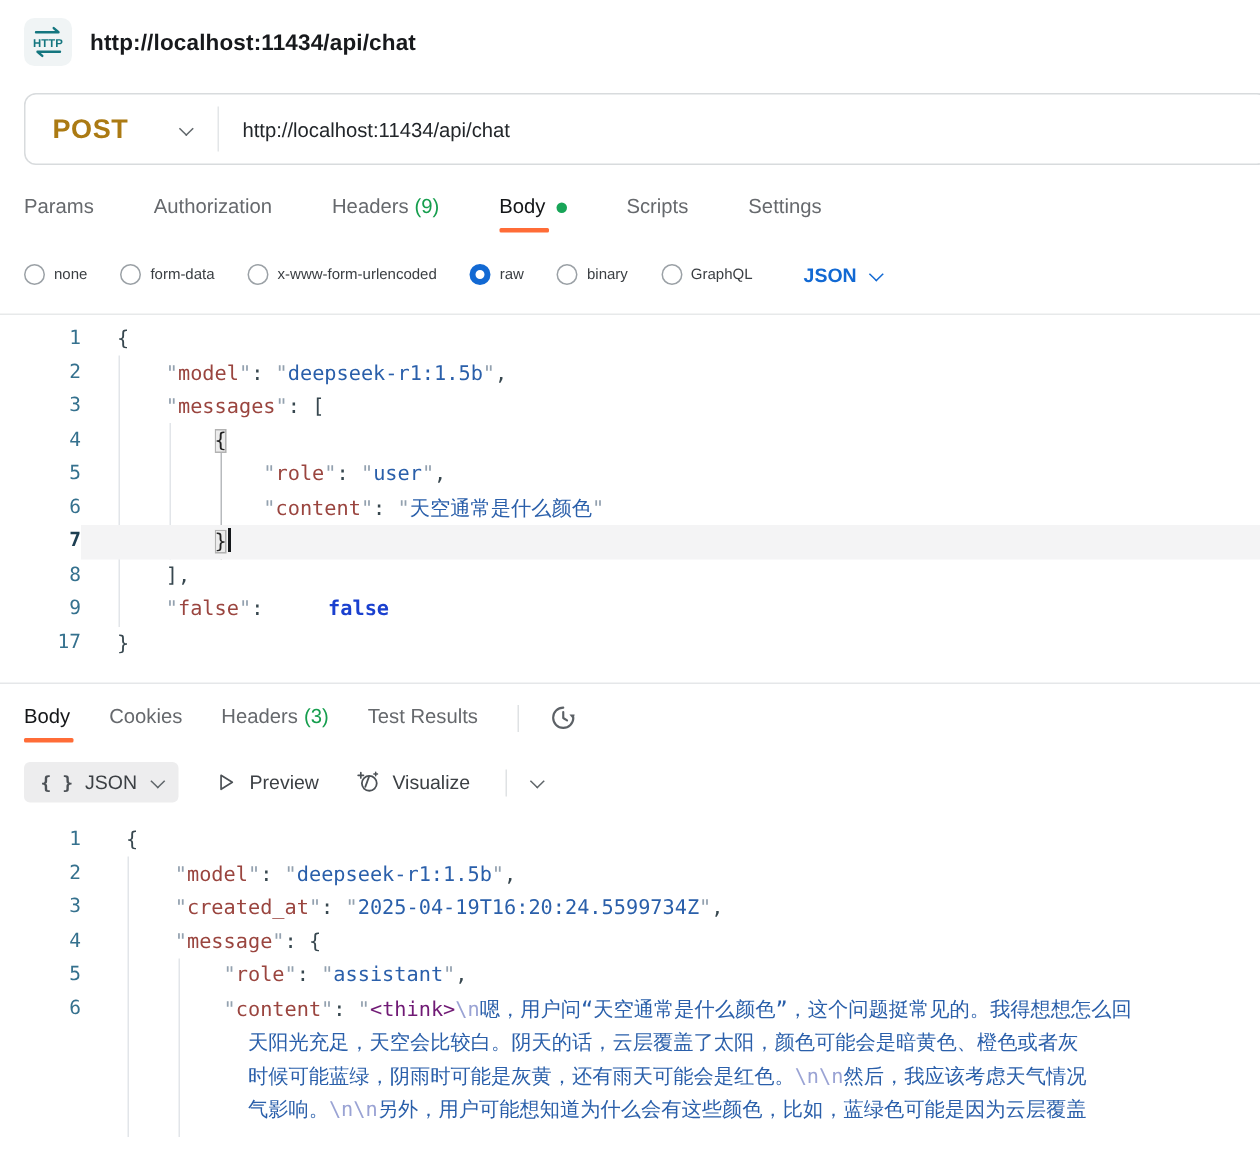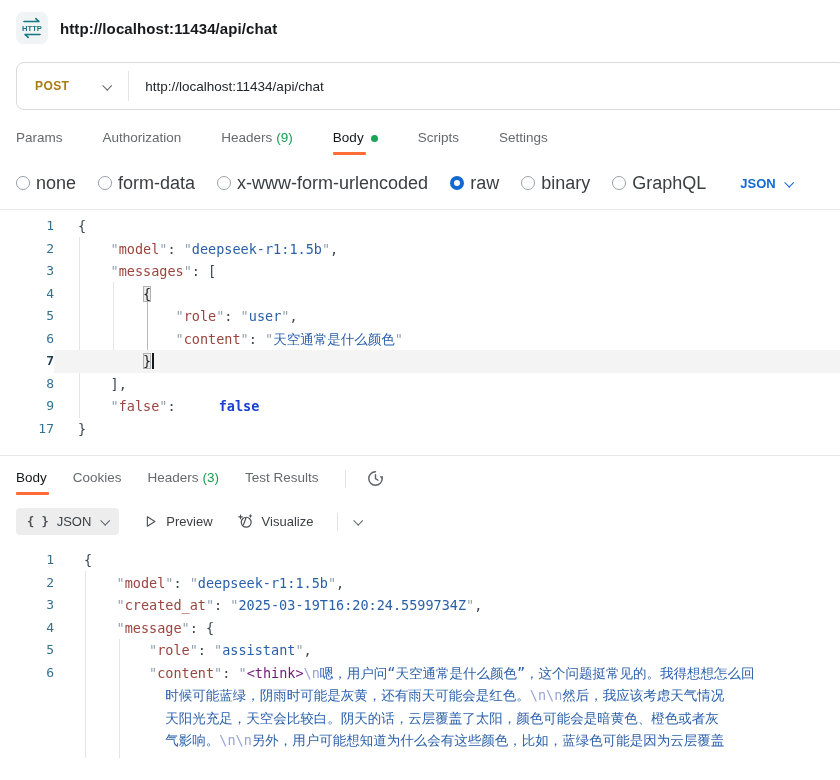--- a/index.html
+++ b/index.html
@@ -10,21 +10,21 @@
   .top { display:flex; align-items:center; gap:12px; padding:12px 26px 10px 16px; }
   .logo { width:32px; height:32px; border-radius:7px; background:#f0f4f5;
     display:flex; align-items:center; justify-content:center; }
   .top-title { font-size:15px; font-weight:700; color:#17191c; letter-spacing:.1px; }
 
   
   .url-row { display:flex; align-items:center; height:48px; margin:8px 0 0 16px;
     margin-right:-6px; border:1px solid #d8dbdd; border-radius:8px; background:#fff; }
   .method { display:flex; align-items:center; gap:34px; padding:0 18px; cursor:pointer;
     background:none; border:none; font-family:inherit; }
-  .method-label { font-size:12px; font-weight:700; color:#ab7a13; letter-spacing:.4px; }
+  .method-label { font-size:18px; font-weight:700; color:#ab7a13; letter-spacing:.4px; }
   .chev { width:7px; height:7px; border-right:1.6px solid #5f6569; border-bottom:1.6px solid #5f6569;
     transform:rotate(45deg) translateY(-1px); display:inline-block; }
   .url-sep { width:1px; height:30px; background:#e3e6e8; margin-right:16px; }
   .url-text { font-size:13.5px; color:#22262a; }
 
   
   .tabs { display:flex; align-items:center; gap:40px; padding:0 16px; margin-top:20px; }
   .tab { position:relative; font-size:13.5px; color:#66696d; cursor:pointer; padding-bottom:10px; }
   .tab .tlabel { position:relative; display:inline-block; }
   .tab.active { color:#141618; font-weight:400; }
@@ -32,21 +32,21 @@
     height:3px; background:#ff6c37; border-radius:1px; }
   .count-green { color:#169e4e; margin-left:4px; }
   .green-dot { display:inline-block; width:7px; height:7px; border-radius:50%;
     background:#18a558; margin-left:7px; vertical-align:middle; }
 
   
   .radio-row { display:flex; align-items:center; gap:22px; padding:0 16px; margin-top:17px; height:22px; }
   .radio-item { display:flex; align-items:center; gap:6px; cursor:pointer; }
   .radio { width:14px; height:14px; border-radius:50%; border:1.5px solid #9ba1a6; background:#fff; }
   .radio.sel { border:4.5px solid #1269d3; }
-  .radio-label { font-size:18px; color:#3a3e42;text-align:right; }
+  .radio-label { font-size:10px; color:#3a3e42;text-align:right; }
   .lang-select { display:flex; align-items:center; gap:9px; margin-left:12px; cursor:pointer; }
   .lang-label { font-size:13px; font-weight:700; color:#1269d3; }
   .chev-blue { border-color:#1269d3; }
 
   
   .editor { position:relative; overflow:hidden; background:#fff; }
   #req-editor { margin-top:15px; border-top:1px solid #e7e9ea; padding:5px 0 7px 0; }
   #res-editor { margin-top:9px; padding:5px 0 0 0; height:214px; }
   .code-row { display:flex; line-height:22.5px; font-family:"DejaVu Sans Mono", monospace;
     font-size:13.5px; white-space:pre; }
@@ -210,21 +210,21 @@
     <span class="chev"></span>
   </div>
 </div>
 
 <div class="editor" id="res-editor">
   <div class="iguide" style="left:85px;  top:27px; height:200px;"></div>
   <div class="iguide" style="left:119px; top:95px; height:132px;"></div>
   <div id="res-code">
       <div class="code-row"><span class="gutter">1</span><span class="line-content"><span class="tok-p">{</span></span></div>
       <div class="code-row"><span class="gutter">2</span><span class="line-content"><span class="tok-p">    </span><span class="tok-q">"</span><span class="tok-k">model</span><span class="tok-q">"</span><span class="tok-p">: </span><span class="tok-q">"</span><span class="tok-s">deepseek-r1:1.5b</span><span class="tok-q">"</span><span class="tok-p">,</span></span></div>
-      <div class="code-row"><span class="gutter">3</span><span class="line-content"><span class="tok-p">    </span><span class="tok-q">"</span><span class="tok-k">created_at</span><span class="tok-q">"</span><span class="tok-p">: </span><span class="tok-q">"</span><span class="tok-s">2025-03-19T16:20:24.5599734Z</span><span class="tok-q">"</span><span class="tok-p">,</span></span></div>
+      <div class="code-row"><span class="gutter">3</span><span class="line-content"><span class="tok-p">    </span><span class="tok-q">"</span><span class="tok-k">created_at</span><span class="tok-q">"</span><span class="tok-p">: </span><span class="tok-q">"</span><span class="tok-s">2025-04-19T16:20:24.5599734Z</span><span class="tok-q">"</span><span class="tok-p">,</span></span></div>
       <div class="code-row"><span class="gutter">4</span><span class="line-content"><span class="tok-p">    </span><span class="tok-q">"</span><span class="tok-k">message</span><span class="tok-q">"</span><span class="tok-p">: {</span></span></div>
       <div class="code-row"><span class="gutter">5</span><span class="line-content"><span class="tok-p">        </span><span class="tok-q">"</span><span class="tok-k">role</span><span class="tok-q">"</span><span class="tok-p">: </span><span class="tok-q">"</span><span class="tok-s">assistant</span><span class="tok-q">"</span><span class="tok-p">,</span></span></div>
       <div class="code-row"><span class="gutter">6</span><span class="line-content"><span class="tok-p">        </span><span class="tok-q">"</span><span class="tok-k">content</span><span class="tok-q">"</span><span class="tok-p">: </span><span class="tok-q">"</span><span class="tok-tg">&lt;think&gt;</span><span class="tok-e">\n</span><span class="tok-s">嗯，用户问“天空通常是什么颜色”，这个问题挺常见的。我得想想怎么回</span></span></div>
+      <div class="code-row"><span class="gutter"></span><span class="line-content"><span class="tok-p">          </span><span class="tok-s">天阳光充足，天空会比较白。阴天的话，云层覆盖了太阳，颜色可能会是暗黄色、橙色或者灰</span></span></div>
       <div class="code-row"><span class="gutter"></span><span class="line-content"><span class="tok-p">          </span><span class="tok-s">时候可能蓝绿，阴雨时可能是灰黄，还有雨天可能会是红色。</span><span class="tok-e">\n\n</span><span class="tok-s">然后，我应该考虑天气情况</span></span></div>
-      <div class="code-row"><span class="gutter"></span><span class="line-content"><span class="tok-p">          </span><span class="tok-s">天阳光充足，天空会比较白。阴天的话，云层覆盖了太阳，颜色可能会是暗黄色、橙色或者灰</span></span></div>
       <div class="code-row"><span class="gutter"></span><span class="line-content"><span class="tok-p">          </span><span class="tok-s">气影响。</span><span class="tok-e">\n\n</span><span class="tok-s">另外，用户可能想知道为什么会有这些颜色，比如，蓝绿色可能是因为云层覆盖</span></span></div>
     </div>
 </div>
 
 </body></html>

